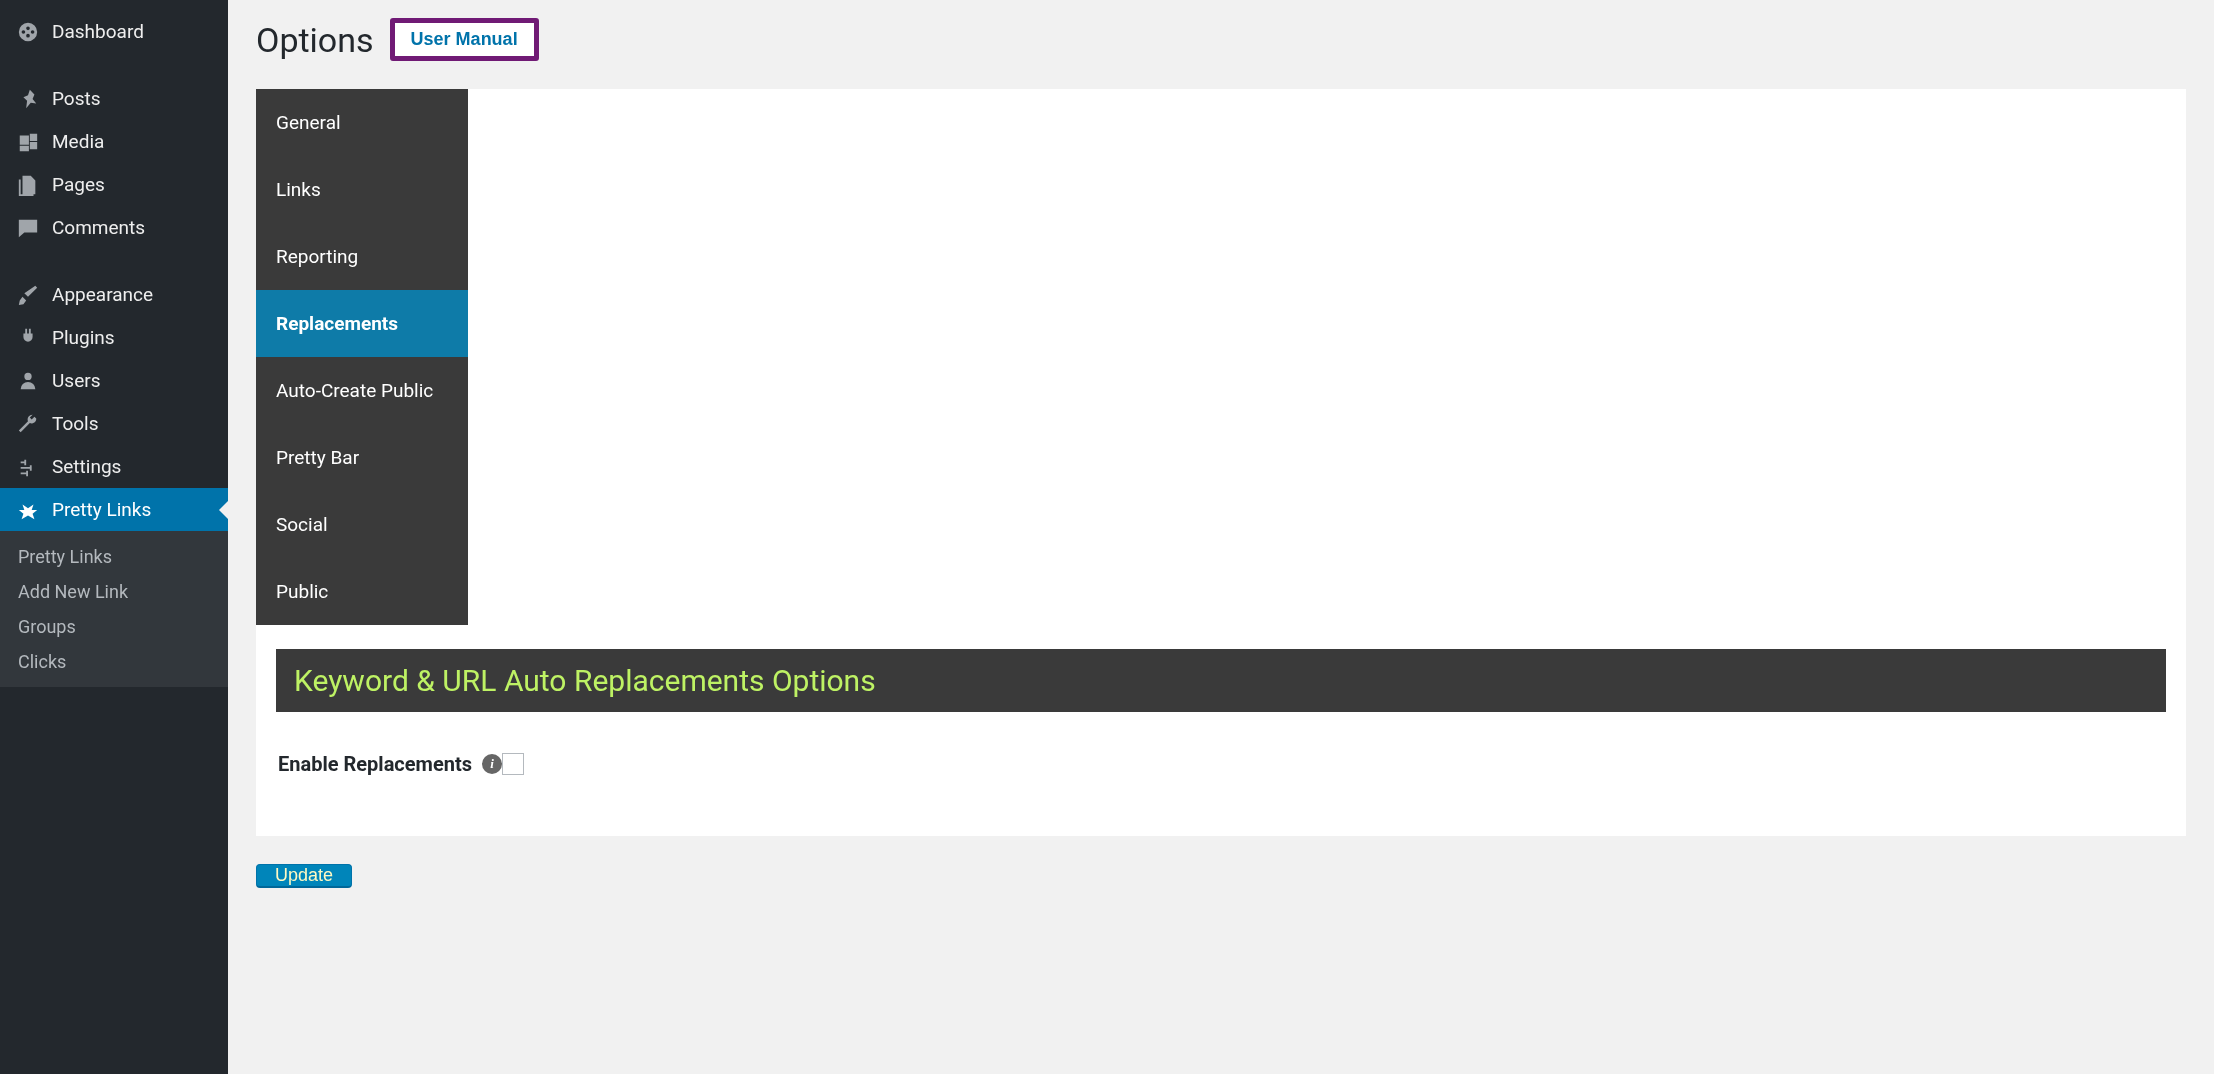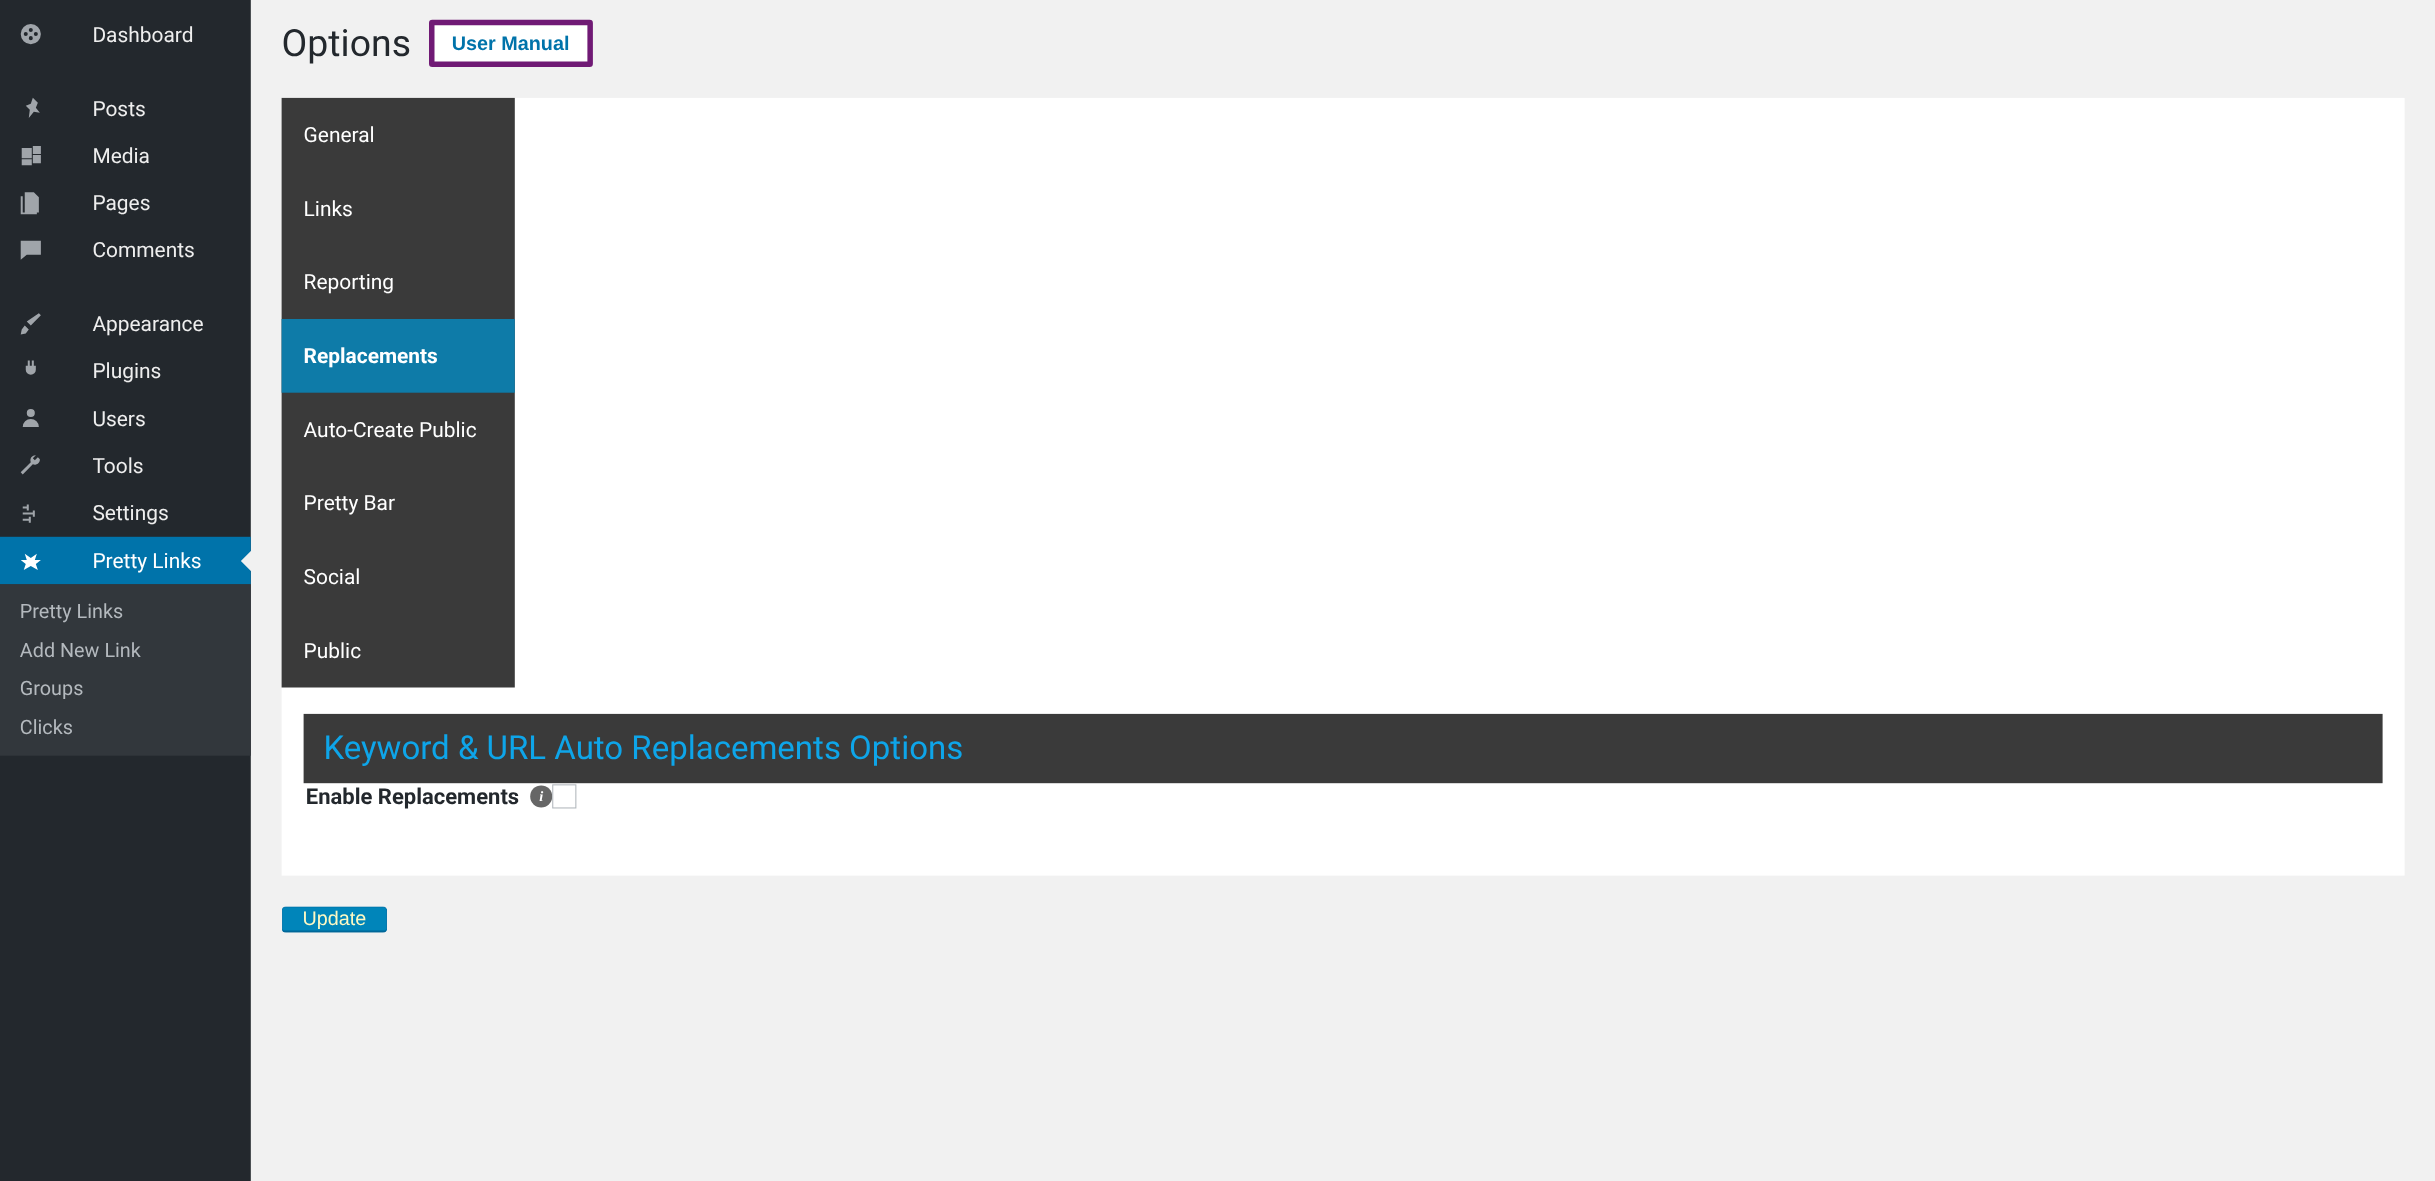--- a/index.html
+++ b/index.html
@@ -13,27 +13,26 @@
     }
     .sidebar {
       width: 228px;
       background: #23282d;
       flex-shrink: 0;
       height: 100%;
       padding-top: 10px;
     }
     .sidebar-item {
       display: flex;
-      align-items: flex-start;
+      align-items: center;
       padding: 10px 14px;
       color: #eee;
       font-size: 19px;
       cursor: pointer;
       position: relative;
-      gap: 32px;
     }
     .sidebar-item .icon {
       width: 28px;
       display: inline-flex;
       justify-content: center;
       margin-right: 10px;
       color: #a0a5aa;
     }
     .sidebar-item.active {
       background: #0073aa;
@@ -107,24 +106,25 @@
     .tab-item.active {
       background: #0e7ba8;
       font-weight: 700;
     }
     .panel-content {
       flex: 1;
       padding: 24px 20px 60px;
     }
     .section-header {
       background: #3a3a3a;
-      color: #0ea5e9;
+      color: #bef264;
       padding: 14px 18px;
       font-size: 30px;
       font-weight: 400;
+      margin-bottom: 40px;
     }
     .form-row {
       display: flex;
       align-items: center;
       padding-left: 2px;
     }
     .form-label {
       font-weight: 700;
       font-size: 20px;
       color: #23282d;

